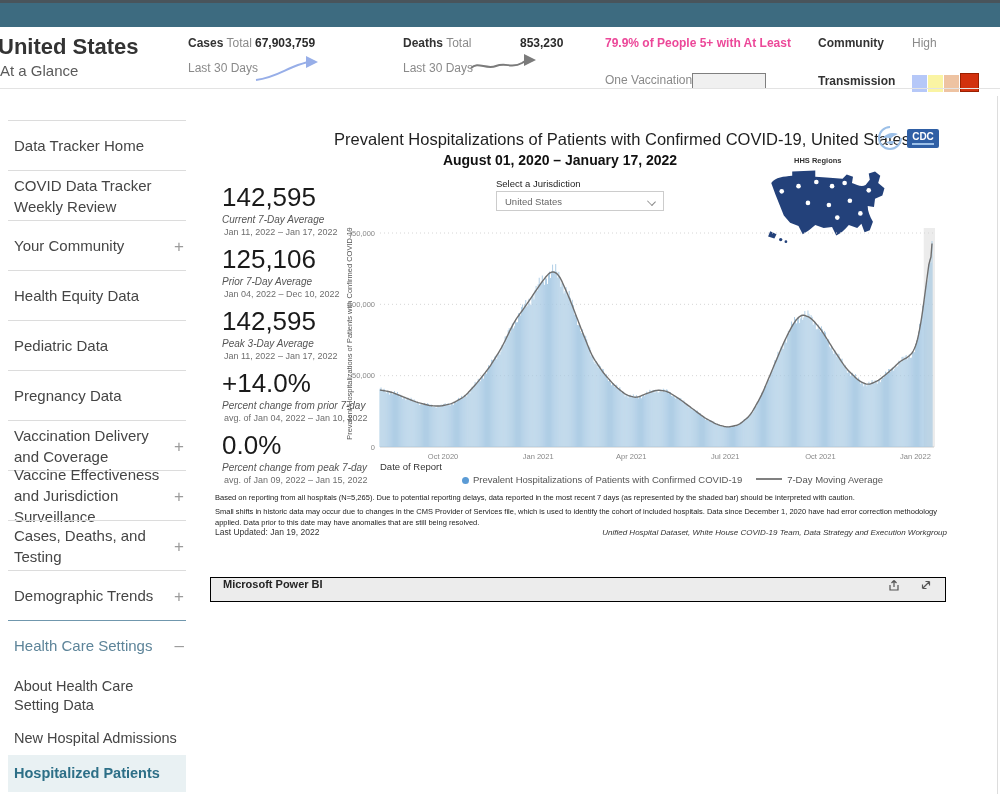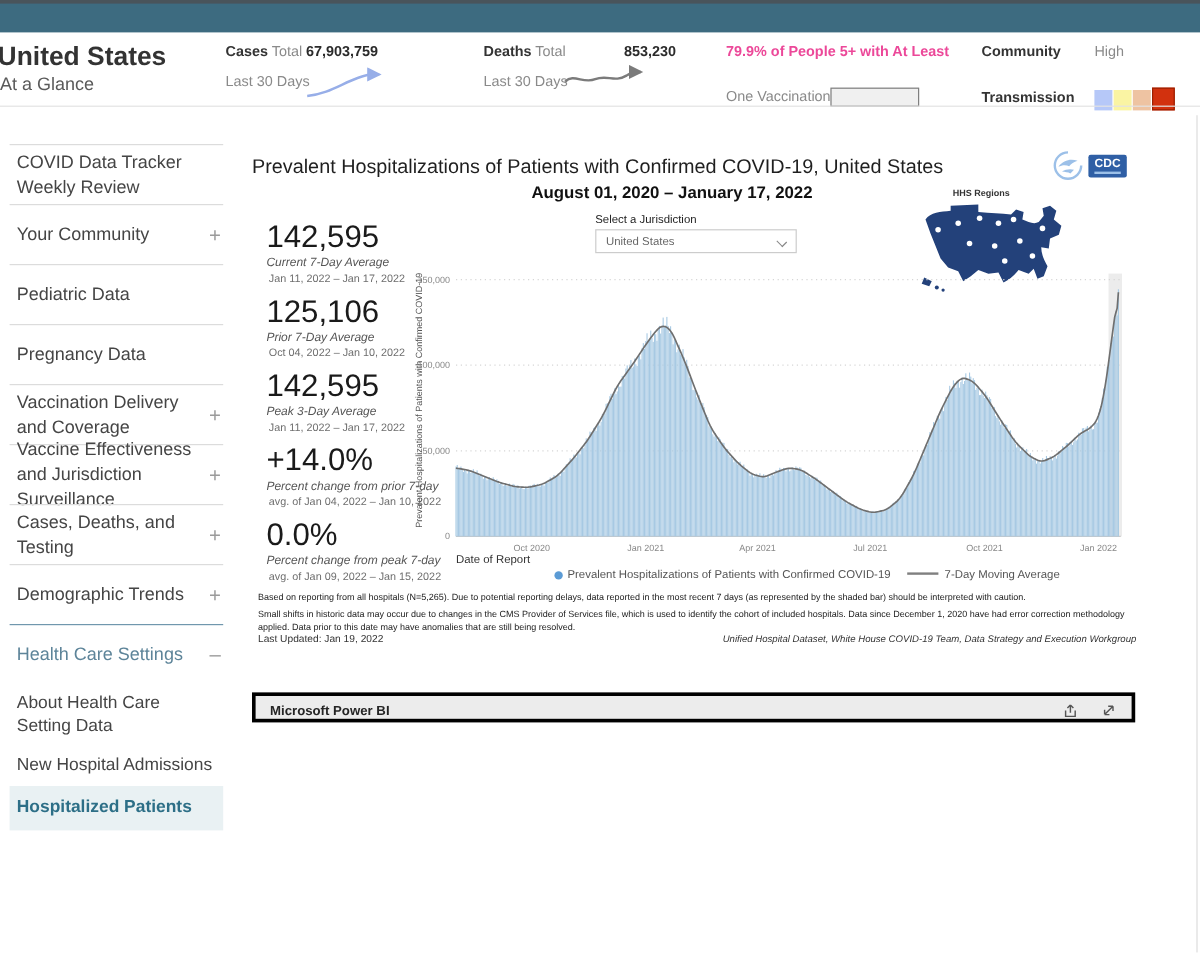--- a/index.html
+++ b/index.html
@@ -33,21 +33,21 @@
   .side-item{position:relative;border-top:1px solid #dcdcdc;height:50px;display:flex;align-items:center;
              padding:0 22px 0 6px;box-sizing:border-box;font-size:15px;line-height:21px;color:#454545;cursor:pointer;}
   .side-item .exp,.side-section .exp{position:absolute;right:2px;top:50%;transform:translateY(-50%);
              color:#9b9b9b;font-size:17px;font-weight:normal;}
   .side-section{position:relative;border-top:1px solid #7097ad;height:50px;display:flex;align-items:center;
              padding:0 22px 0 6px;box-sizing:border-box;font-size:15px;color:#5d8499;cursor:pointer;}
   .side-sub{padding:7px 6px;font-size:14.5px;line-height:19px;color:#454545;cursor:pointer;}
   .side-sub.active{background:#e9f1f3;font-weight:bold;color:#2d6f87;padding:9px 6px;}
 
   
-  .m-title{position:absolute;left:210px;top:130px;width:700px;text-align:left;font-size:16.5px;color:#1f1f1f;}
+  .m-title{position:absolute;left:210px;top:130px;width:700px;text-align:right;font-size:16.5px;color:#1f1f1f;}
   .m-sub{position:absolute;left:210px;top:152px;width:700px;text-align:center;font-size:14px;font-weight:600;color:#111;}
   .logo-wrap{position:absolute;left:876px;top:124px;display:flex;align-items:center;gap:4px;}
   .cdcbox{width:32px;height:19px;background:#2f5fa5;border-radius:2px;color:#fff;font-size:10px;font-weight:bold;
           display:flex;flex-direction:column;align-items:center;justify-content:center;line-height:10px;}
   .cdcbox .u{width:22px;height:2px;background:#9cc0e8;margin-top:1px;}
   .mapwrap{position:absolute;left:766px;top:150px;width:130px;height:95px;}
   .maplabel{position:absolute;left:28px;top:6px;font-size:7.5px;font-weight:bold;color:#333;}
   .jur-label{position:absolute;left:496px;top:178px;font-size:9.5px;color:#222;}
   .dropdown{position:absolute;left:496px;top:191px;width:168px;height:20px;border:1px solid #ccc;background:#fff;
             box-sizing:border-box;display:flex;align-items:center;padding:0 8px;font-size:9.5px;color:#666;cursor:pointer;}
@@ -64,22 +64,22 @@
   .legend{position:absolute;left:345px;top:474px;width:655px;text-align:center;font-size:9.5px;color:#555;}
   .legend .dot{display:inline-block;width:7px;height:7px;border-radius:50%;background:#5b9bd5;margin-right:4px;vertical-align:middle;}
   .legend .lline{display:inline-block;width:26px;height:2px;background:#808080;margin:0 5px 2px 14px;vertical-align:middle;}
 
   .foot{position:absolute;left:215px;top:492px;width:732px;font-size:7.5px;color:#222;line-height:11px;}
   .foot p{margin:0 0 3px 0;}
   .updrow{position:absolute;left:215px;top:527px;width:732px;display:flex;justify-content:space-between;align-items:baseline;}
   .upd{font-size:8.5px;color:#333;}
   .src{font-size:8px;font-style:italic;color:#333;}
 
-  .pbibar{position:absolute;left:210px;top:577px;width:736px;height:25px;background:#ececec;border:3px solid #000000;
-          box-sizing:border-box;display:flex;align-items:flex-end;padding:0 12px;}
+  .pbibar{position:absolute;left:210px;top:577px;width:736px;height:25px;background:#ececec;border:1px solid #000000;
+          box-sizing:border-box;display:flex;align-items:flex-start;padding:0 12px;}
   .pbilabel{font-size:11px;font-weight:bold;color:#252525;}
   .pbiicons{margin-left:auto;display:flex;gap:18px;align-items:center;}
   .pbiicons svg{cursor:pointer;}
   .rightedge{position:absolute;left:997px;top:96px;width:1px;height:698px;background:#ddd;}
 </style>
 </head>
 <body>
 
 <div class="page">
 
@@ -130,25 +130,31 @@
     <span class="b">Community</span>
     <span class="g">High</span>
     <span class="b">Transmission</span>
     <span id="trans-swatches"><span class="sw" style="background: rgb(182, 200, 248);"></span><span class="sw" style="background: rgb(250, 244, 163);"></span><span class="sw" style="background: rgb(238, 195, 162);"></span><span class="sw red" style="background: rgb(210, 49, 14);"></span></span>
   </div>
 
   <div class="hdr-divider"></div>
 
   <nav class="sidebar">
     <div class="side-item">
+        <span>Data Tracker Home</span>
+      </div>
+    <div class="side-item">
         <span>COVID Data Tracker Weekly Review</span>
       </div>
     <div class="side-item">
         <span>Your Community</span>
         <span class="exp">+</span>
+      </div>
+    <div class="side-item">
+        <span>Health Equity Data</span>
       </div>
     <div class="side-item">
         <span>Pediatric Data</span>
       </div>
     <div class="side-item">
         <span>Pregnancy Data</span>
       </div>
     <div class="side-item">
         <span>Vaccination Delivery and Coverage</span>
         <span class="exp">+</span>
@@ -221,21 +227,21 @@
 
   <div class="stats">
     <div>
         <div class="statv">142,595</div>
         <div class="statl">Current 7-Day Average</div>
         <div class="statd">Jan 11, 2022 – Jan 17, 2022</div>
       </div>
     <div>
         <div class="statv">125,106</div>
         <div class="statl">Prior 7-Day Average</div>
-        <div class="statd">Oct 04, 2022 – Jan 10, 2022</div>
+        <div class="statd">Jan 04, 2022 – Dec 10, 2022</div>
       </div>
     <div>
         <div class="statv">142,595</div>
         <div class="statl">Peak 3-Day Average</div>
         <div class="statd">Jan 11, 2022 – Jan 17, 2022</div>
       </div>
     <div>
         <div class="statv">+14.0%</div>
         <div class="statl">Percent change from prior 7-day</div>
         <div class="statd">avg. of Jan 04, 2022 – Jan 10, 2022</div>

